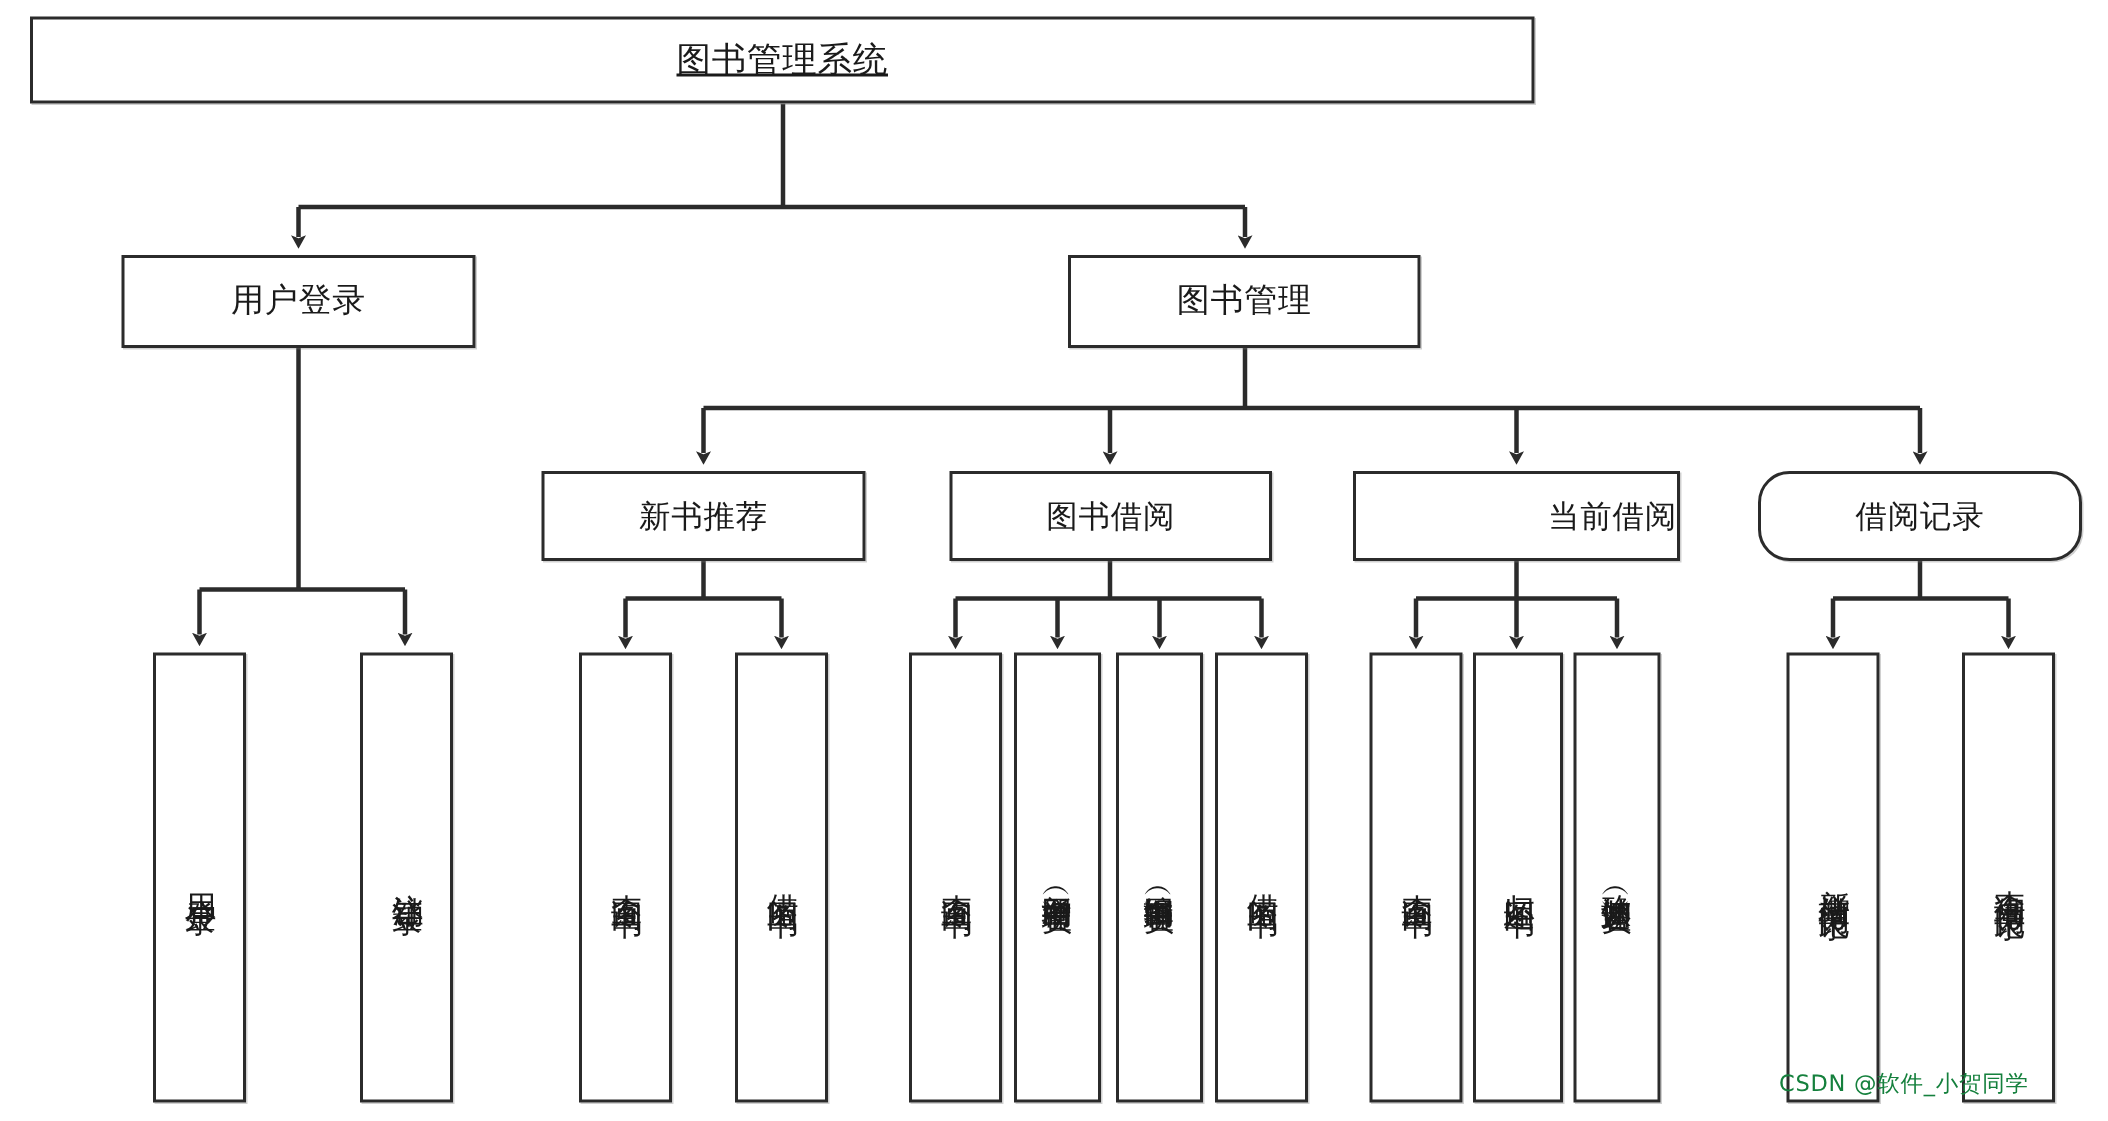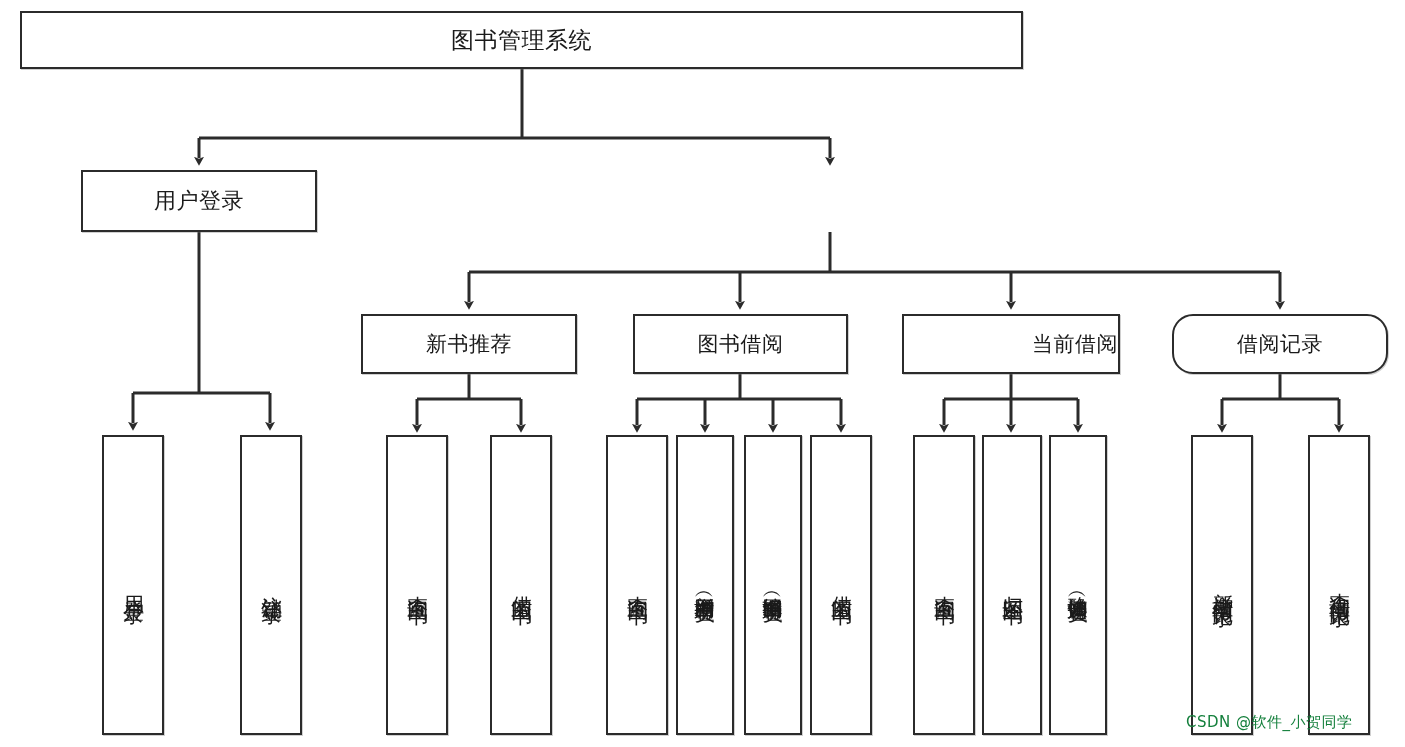--- a/index.html
+++ b/index.html
@@ -39,20 +39,21 @@
   }
   .node .label {
     display: block;
     text-align: center;
     letter-spacing: 0.5px;
     line-height: 1.15;
   }
   
   .node.root {
     font-size: 23px;
+    text-decoration: underline;
   }
   
   .node.branch {
     font-size: 22px;
   }
   .node.branch2 {
     font-size: 21px;
   }
   
   .node.leaf {
@@ -138,20 +139,23 @@
     </g>
   </svg>
 
   <div class="node root" style="left:20px; top:11px; width:1003px; height:58px;">
     <span class="label">图书管理系统</span>
   </div>
 
   <div class="node branch" style="left:81px; top:170px; width:236px; height:62px;">
     <span class="label">用户登录</span>
   </div>
+  <div class="node branch" style="left:712px; top:170px; width:235px; height:62px;">
+    <span class="label">图书管理</span>
+  </div>
 
   <div class="node branch2" style="left:361px; top:314px; width:216px; height:60px;">
     <span class="label">新书推荐</span>
   </div>
   <div class="node branch2" style="left:633px; top:314px; width:215px; height:60px;">
     <span class="label">图书借阅</span>
   </div>
   <div class="node branch2" style="left:902px; top:314px; width:218px; height:60px;justify-content:flex-end;">
     <span class="label">当前借阅</span>
   </div>

